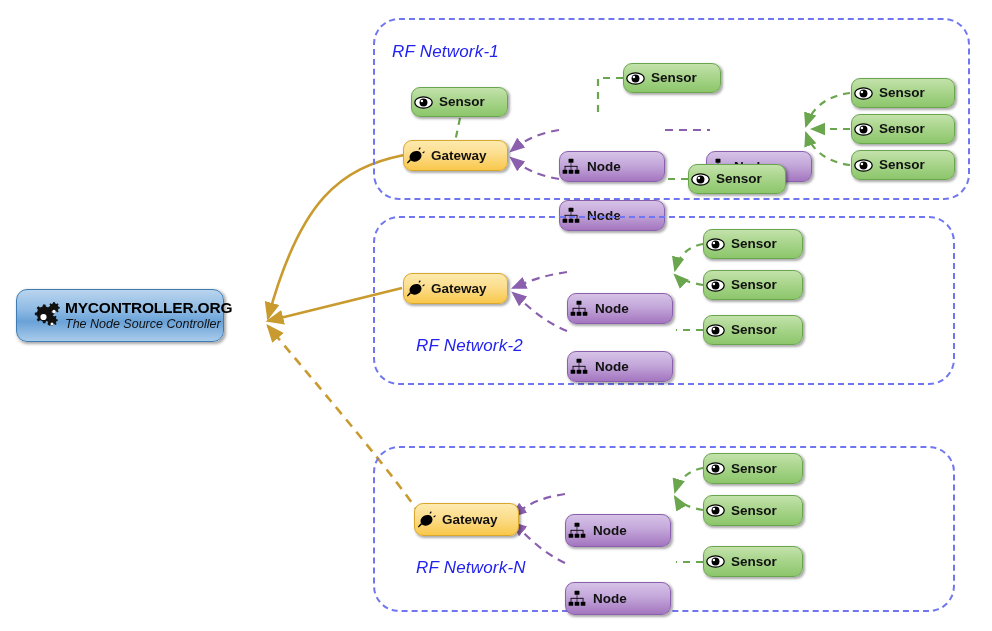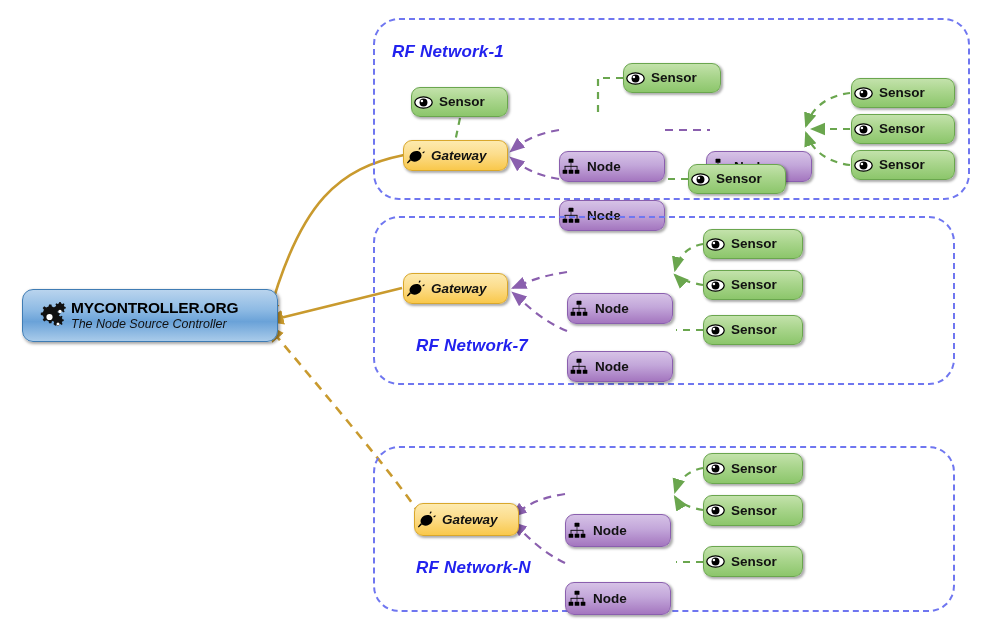--- a/index.html
+++ b/index.html
@@ -7,43 +7,43 @@
        font-family:"Liberation Sans","DejaVu Sans",sans-serif;}
 
   #canvas{position:absolute;left:0;top:0;width:992px;height:631px;}
 
   svg.edges{position:absolute;left:0;top:0;width:992px;height:631px;
             pointer-events:none;}
 
   
   .net-group{position:absolute;border:2.2px dashed #6f76f0;border-radius:26px;
              box-sizing:border-box;background:transparent;}
-  .net-title{position:absolute;font-style:italic;font-weight:bold;
+  .net-title{position:absolute;font-style:italic;font-weight:normal;
              font-size:17px;color:#2222ee;white-space:nowrap;
              letter-spacing:0.2px;}
 
   
   .box{position:absolute;box-sizing:border-box;border-radius:9px;
        display:flex;align-items:center;
        font-size:13.5px;font-weight:bold;color:#111;
        box-shadow:1.5px 1.5px 2.5px rgba(0,0,0,0.33);
        white-space:nowrap;}
   .box .glyph{display:inline-flex;align-items:center;justify-content:center;
               width:22px;height:20px;margin-right:5px;flex:0 0 auto;}
   .box .lbl{line-height:1;}
 
   .box.sensor{background:linear-gradient(to bottom,#c3e2ab 0%,#a9d58c 45%,#8cc66b 100%);
               border:1.2px solid #6aa64e;}
   .box.node{background:linear-gradient(to bottom,#d6c2e6 0%,#c3a7da 45%,#a476bf 100%);
             border:1.2px solid #8a5fae;margin-top:36px;}
   .box.gateway{background:linear-gradient(to bottom,#fdeaaf 0%,#fcdd8c 45%,#f9c84b 100%);
-               border:1.2px solid #d9a72b;font-style:italic;}
+               border:1.2px solid #d9a72b;}
 
   
-  #controller{position:absolute;left:22px;top:289px;width:256px;height:53px;
+  #controller{position:absolute;left:16px;top:289px;width:208px;height:53px;
               border-radius:11px;box-sizing:border-box;
               background:linear-gradient(to bottom,#b9d4ee 0%,#8fbbe4 38%,#6aa2d8 62%,#a9cbea 100%);
               border:1.4px solid #3f7cb4;
               box-shadow:1.8px 1.8px 3px rgba(0,0,0,0.35);
               display:flex;align-items:center;padding-left:12px;}
   #controller .gears{flex:0 0 auto;width:34px;height:34px;margin-right:2px;}
   #controller .ctext{display:flex;flex-direction:column;justify-content:center;}
   #controller .ctitle{font-size:15.5px;font-weight:bold;color:#000;line-height:1.05;
                       letter-spacing:-0.2px;}
   #controller .csub{font-size:12.5px;font-style:italic;color:#111;line-height:1.15;
@@ -246,21 +246,21 @@
       <svg viewBox="0 0 24 16" width="19" height="13">
           <ellipse cx="12" cy="8" rx="11" ry="7" fill="#fff" stroke="#000" stroke-width="1.6"></ellipse>
           <circle cx="12" cy="8" r="5" fill="#000"></circle>
           <circle cx="10" cy="6" r="1.6" fill="#fff"></circle>
         </svg>
     </span>
     <span class="lbl">Sensor</span>
   </div>
 
   <div class="net-group" style="left:373px;top:216px;width:582px;height:169px;"></div>
-  <div class="net-title" style="left:416px;top:336px;">RF Network-7</div>
+  <div class="net-title" style="left:416px;top:336px;">RF Network-2</div>
 
   <div class="box gateway" style="left:403px;top:273px;width:105px;height:31px;">
     <span class="glyph">
       <svg viewBox="0 0 22 20" width="19" height="17">
           <g fill="#000">
             <path d="M14.5,2.5 l1.6,-2.2 1.1,0.8 -1.6,2.2 z"></path>
             <path d="M19,6.5 l2.2,-1.6 0.8,1.1 -2.2,1.6 z"></path>
             <ellipse cx="11" cy="11" rx="7.4" ry="6" transform="rotate(-28 11 11)"></ellipse>
             <path d="M4.2,14.5 l-3.3,3.9 0.9,0.9 3.9,-3.3 z"></path>
           </g>

